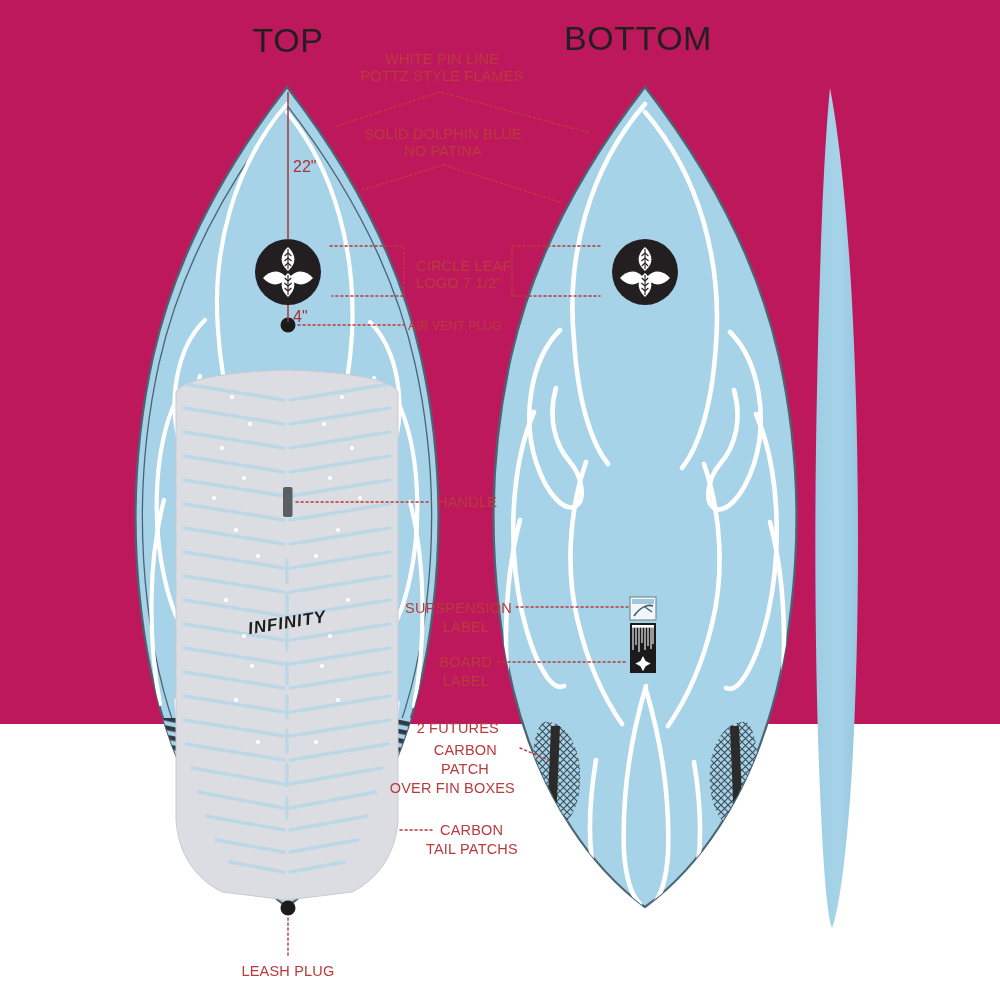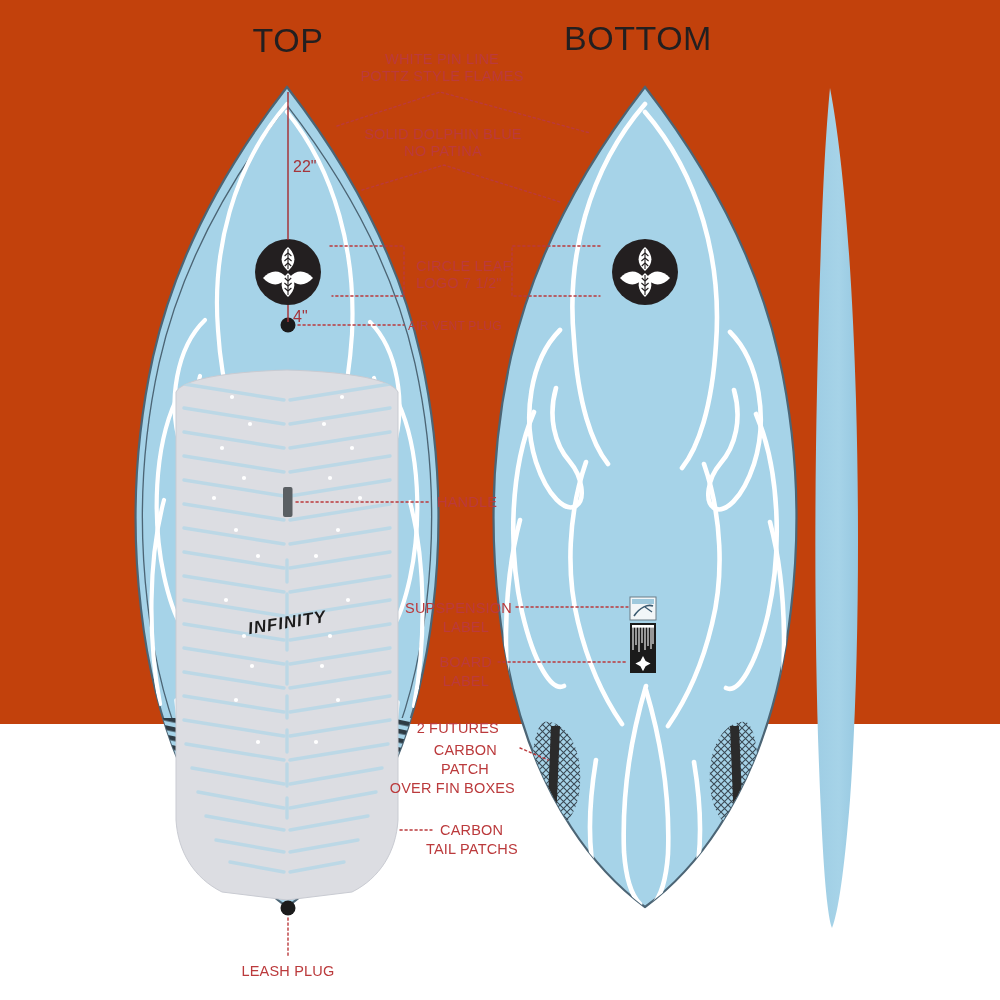--- a/index.html
+++ b/index.html
@@ -1,18 +1,18 @@
 <!DOCTYPE html>
 <html><head>
 <meta charset="utf-8">
 <style>
   html,body{margin:0;padding:0;background:#ffffff;}
   body{width:1000px;height:1000px;overflow:hidden;
        font-family:"Liberation Sans","DejaVu Sans",sans-serif;}
-  #stage{position:relative;width:1000px;height:724px;background:#c2410c;}
+  #stage{position:relative;width:1000px;height:724px;background:#be185d;}
   svg#diagram{position:absolute;left:0;top:0;width:1000px;height:1000px;display:block;}
   .view-title{font-family:"Liberation Sans",sans-serif;font-size:34px;fill:#231f20;
               text-anchor:middle;letter-spacing:.5px;}
   .anno{font-family:"Liberation Sans",sans-serif;font-size:14.5px;fill:#bb3a3c;
         letter-spacing:.2px;}
   .anno.small{font-size:12px;}
   .dim{font-family:"Liberation Sans",sans-serif;font-size:16px;fill:#a5343a;}
   .leader{stroke:#bb3a3c;stroke-width:1.4;fill:none;stroke-dasharray:2.2 2.8;
           stroke-linecap:round;}
   .dimline{stroke:#a5343a;stroke-width:1.5;fill:none;}

